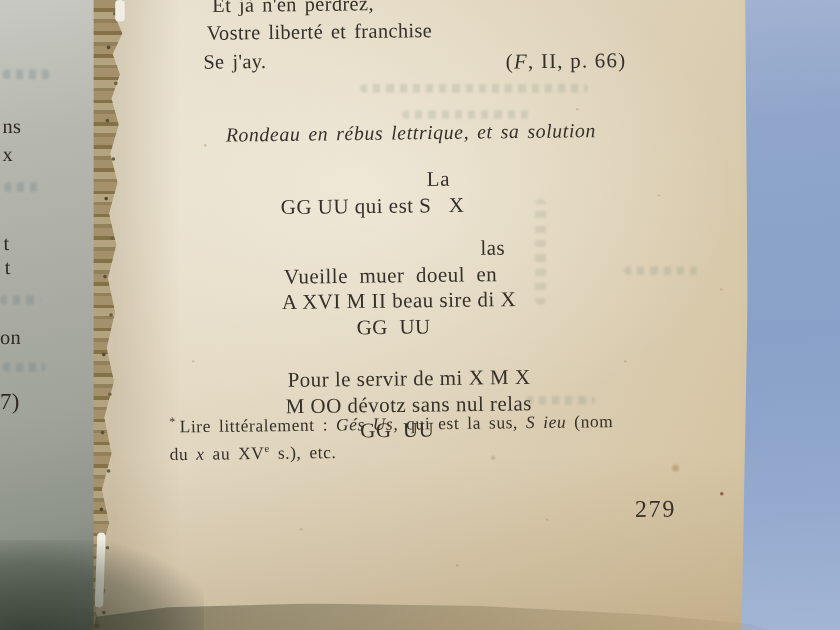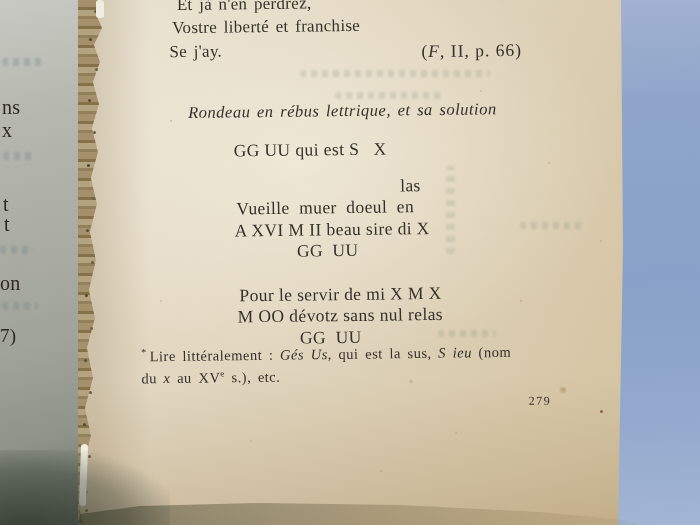--- a/index.html
+++ b/index.html
@@ -6,21 +6,21 @@
   .scene {
     position:relative; width:700px; height:525px; overflow:hidden;
     font-family:"Liberation Serif","DejaVu Serif",serif;
     background:linear-gradient(178deg,#a6b4d3 0%,#8fa6ca 22%,#89a1c8 55%,#93a9cd 80%,#a3b5d4 100%);
   }
   
   .left-page {
     position:absolute; left:0; top:0; width:101px; height:525px;
     background:linear-gradient(168deg,#c7c9c2 0%,#b6b8b0 22%,#abada5 45%,#a0a399 65%,#8e948a 82%,#6f776b 95%,#59615a 100%);
   }
-  .frag { position:absolute; color:#2d2823; font-size:20px; letter-spacing:.3px; }
+  .frag { position:absolute; color:#2d2823; font-size:17px; letter-spacing:.3px; }
   .ghost { position:absolute; border-radius:4px; filter:blur(1px); }
   .ghost.h { height:8px; background:repeating-linear-gradient(90deg,rgba(104,122,128,.28) 0 6px,rgba(104,122,128,0) 6px 11px); }
   .ghost.g { height:7px; background:repeating-linear-gradient(90deg,rgba(122,138,120,.20) 0 6px,rgba(122,138,120,0) 6px 11px); }
   .ghost.v { width:9px;  background:repeating-linear-gradient(0deg,rgba(122,138,120,.18) 0 6px,rgba(122,138,120,0) 6px 12px); }
   
   .gutter-stack {
     position:absolute; left:78px; top:0; width:28px; height:525px;
     background:repeating-linear-gradient(180deg,#a4906a 0 7px,#857148 7px 10px,#b3a37f 10px 16px,#92805a 16px 19px);
   }
   .deckle-dots {
@@ -76,21 +76,21 @@
   .verse { font-size:17px; letter-spacing:.3px; word-spacing:2px; }
   .citation { font-size:17.5px; letter-spacing:1px; }
   .it { font-style:italic; }
   .heading { font-size:16.5px; font-style:italic; letter-spacing:.5px; word-spacing:2px; }
   .poem { left:235px; top:139px; font-size:17.5px; line-height:21.5px; letter-spacing:.4px; }
   .poem-line { white-space:pre; }
   .stanza2 { margin-top:22px; }
   .footnote { left:140px; top:341px; width:478px; font-size:14.5px; line-height:18.5px; letter-spacing:.5px; word-spacing:2.5px; }
   .fn-marker { vertical-align:super; font-size:10px; margin-right:3px; }
   .fn-line2 sup { font-size:9px; }
-  .page-number { left:527px; top:396px; font-size:12px; letter-spacing:1.5px; }
+  .page-number { left:527px; top:416px; font-size:20px; letter-spacing:1.5px; }
 </style>
 </head>
 <body>
 
 <div class="scene">
 
   <div class="left-page">
     <div class="ghost h" style="left:2px;top:58px;width:40px;"></div>
     <span class="frag" style="left:2px;top:96px;">ns</span>
     <span class="frag" style="left:2px;top:119px;">x</span>
@@ -122,20 +122,21 @@
     <div class="page-content">
       <div class="abs verse" style="left:180px;top:-7px;">Et jà n'en perdrez,</div>
       <div class="abs verse" style="left:175px;top:16px;">Vostre liberté et franchise</div>
       <div class="abs verse" style="left:172px;top:40px;">Se j'ay.</div>
 
       <div class="abs citation" style="left:424px;top:42px;"><span>(</span><span class="it">F</span><span>, II, p. 66)</span></div>
 
       <div class="abs heading" style="left:190px;top:101px;">Rondeau en rébus lettrique, et sa solution</div>
 
       <div class="abs poem">
+        <div class="poem-line" style="margin-left:122px;">La</div>
         <div class="poem-line" style="margin-left:0;">GG UU qui est S   X</div>
         <div class="poem-line" style="margin-left:166px;margin-top:15px;">las</div>
         <div class="poem-line" style="margin-left:2px;">Vueille  muer  doeul  en</div>
         <div class="poem-line" style="margin-left:0;">A XVI M II beau sire di X</div>
         <div class="poem-line" style="margin-left:62px;">GG  UU</div>
         <div class="stanza2">
           <div class="poem-line" style="margin-left:4px;">Pour le servir de mi X M X</div>
           <div class="poem-line" style="margin-left:2px;">M OO dévotz sans nul relas</div>
           <div class="poem-line" style="margin-left:64px;">GG  UU</div>
         </div>

